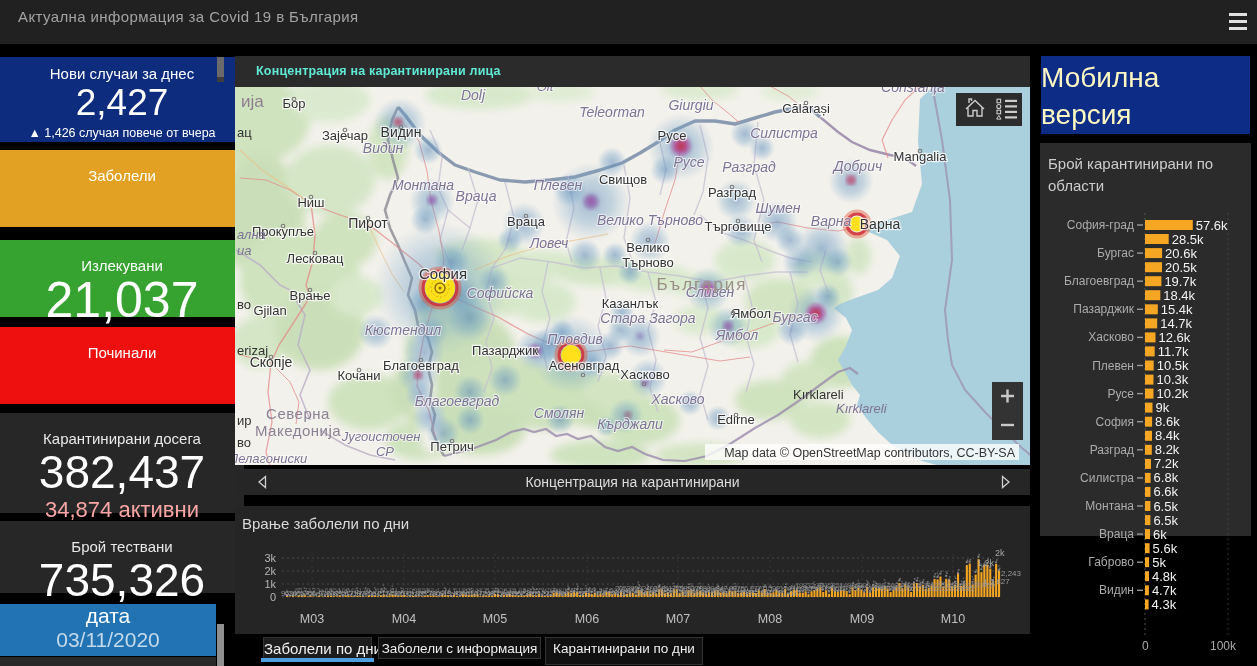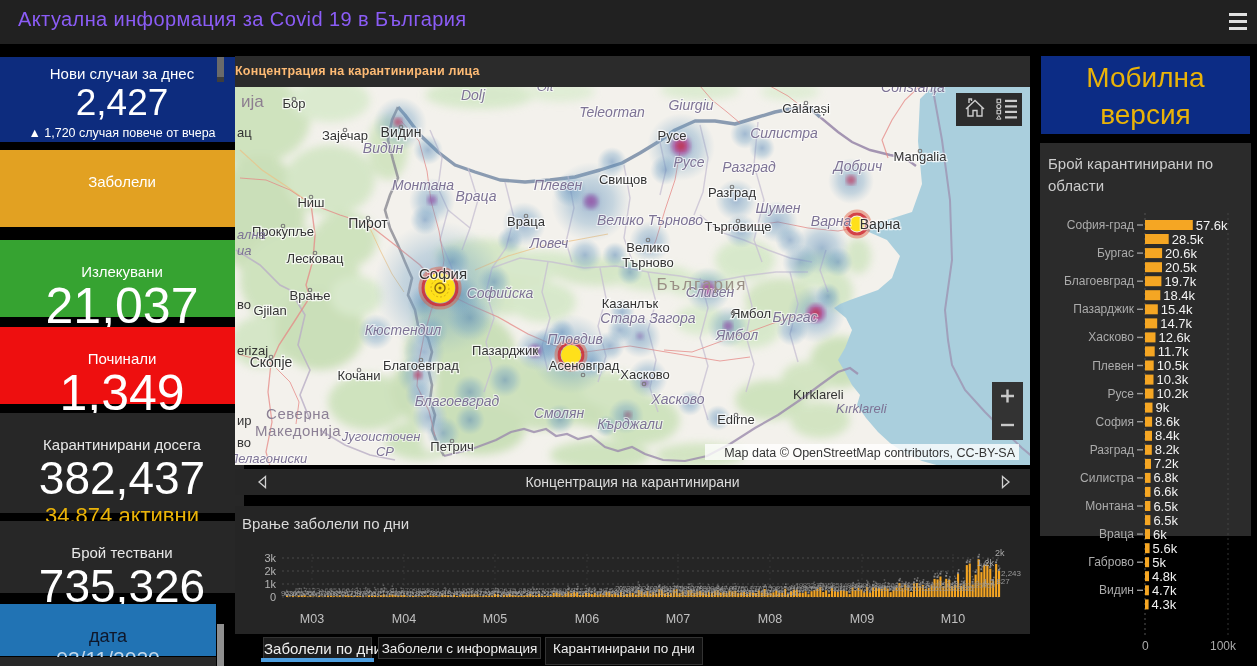--- a/index.html
+++ b/index.html
@@ -1,69 +1,68 @@
 <!DOCTYPE html>
 <html><head><meta charset="utf-8">
 <style>
 *{margin:0;padding:0;box-sizing:border-box}
 html,body{width:1257px;height:666px;background:#000;font-family:"Liberation Sans",sans-serif;overflow:hidden}
 .abs{position:absolute}
 #hdr{left:0;top:0;width:1257px;height:44px;background:#212121}
-#hdr .t{position:absolute;left:18px;top:8px;font-size:20px;color:#8b5cf6;letter-spacing:.4px}
+#hdr .t{position:absolute;left:18px;top:8px;font-size:15px;color:#a3a3a3;letter-spacing:.4px}
 .ham{position:absolute;right:10px;top:13px;width:18px;height:17px}
 .ham div{height:2.6px;background:#e0e0e0;margin-bottom:4.4px}
 .card{position:absolute;left:0;width:244px;text-align:center;color:#fff}
-.card .ti{font-size:15px;padding-top:23px}
+.card .ti{font-size:15px;padding-top:17px}
 .card .v{font-weight:400;letter-spacing:0px}
 .sb{position:absolute;background:#6a6a6a}
 .panel{position:absolute;background:#252525}
 </style></head><body>
 <div class="abs" id="hdr">
     <div class="t">Актуална информация за Covid 19 в България</div>
     <div class="ham">
       <div></div>
       <div></div>
       <div></div>
     </div>
   </div>
 <div class="card" style="top:57px;height:85px;background:#0d2c7e">
 <div class="ti" style="padding-top:8px">Нови случаи за днес</div>
 <div class="v" style="font-size:37px;line-height:42px">2,427</div>
-<div style="font-size:12.5px;margin-top:2px">▲ 1,720 случая повече от вчера</div>
+<div style="font-size:12.5px;margin-top:2px">▲ 1,426 случая повече от вчера</div>
   </div>
 <div class="card" style="top:150px;height:77px;background:#e2a122">
 <div class="ti">Заболели</div>
   </div>
 <div class="card" style="top:240px;height:77px;background:#36a331">
 <div class="ti">Излекувани</div>
 <div class="v" style="font-size:50px;line-height:53px">21,037</div>
   </div>
 <div class="card" style="top:327px;height:77px;background:#ee0f0f">
 <div class="ti">Починали</div>
-<div class="v" style="font-size:50px;line-height:53px">1,349</div>
   </div>
 <div class="card" style="top:413px;height:100px;background:#272727">
 <div class="ti" style="color:#e8e8e8">Карантинирани досега</div>
 <div class="v" style="font-size:46px;line-height:50px">382,437</div>
-<div style="font-size:22px;color:#eab308;line-height:26px">34,874 активни</div>
+<div style="font-size:22px;color:#fca5a5;line-height:26px">34,874 активни</div>
   </div>
 <div class="card" style="top:521px;height:72px;background:#272727">
 <div class="ti" style="color:#e8e8e8">Брой тествани</div>
 <div class="v" style="font-size:46px;line-height:50px">735,326</div>
   </div>
 <div class="card" style="top:604px;height:52px;width:216px;background:#2173b4">
-<div class="ti" style="color:#0f172a;font-size:18px;padding-top:22px">дата</div>
+<div class="ti" style="color:#ffffff;font-size:21px;padding-top:0">дата</div>
 <div style="font-size:21px;color:#c3d9ec;line-height:23px">03/11/2020</div>
   </div>
 <div class="card" style="top:657px;height:9px;width:216px;background:#282828"></div>
 <div class="sb" style="left:217px;top:57px;width:7px;height:20px"></div>
 <div class="sb" style="left:217px;top:77px;width:7px;height:5px;background:#3d3d3d"></div>
 <div class="sb" style="left:217px;top:624px;width:7px;height:42px;background:#8f8f8f"></div>
 <div class="panel" style="left:235px;top:56px;width:795px;height:31px;background:#2b2b2b">
-    <div style="position:absolute;left:0;top:8px;font-size:12.5px;font-weight:bold;color:#fdba74;letter-spacing:.2px">Концентрация на карантинирани лица</div>
+    <div style="position:absolute;left:21px;top:8px;font-size:12.5px;font-weight:bold;color:#5eead4;letter-spacing:.2px">Концентрация на карантинирани лица</div>
   </div>
 <svg class="abs" style="left:235px;top:87px" width="795" height="378" viewBox="0 0 795 378">
     <defs>
       <radialGradient id="hb">
         <stop offset="0%" stop-color="#4f80b5" stop-opacity=".5"></stop>
         <stop offset="55%" stop-color="#6d9ec4" stop-opacity=".34"></stop>
         <stop offset="100%" stop-color="#82aac8" stop-opacity="0"></stop>
       </radialGradient>
       <radialGradient id="hbm">
         <stop offset="0%" stop-color="#b0439a" stop-opacity=".8"></stop>
@@ -1271,21 +1270,21 @@
       <text x="742" y="60" font-size="9" fill="#aaa">1,2k</text>
       <text x="760" y="50" font-size="9" fill="#aaa">2k</text>
       <text x="766" y="70" font-size="8" fill="#999">2,243</text>
       <text x="748" y="78" font-size="8" fill="#999">1,5 827</text>
     </svg>
   </div>
 <div class="abs" style="left:263px;top:637px;width:109px;height:21px;background:#1d1d1d;border:1px solid #333;border-bottom:none;color:#efefef;font-size:15px;white-space:nowrap;overflow:visible;text-align:center;line-height:21px">Заболели по дни</div>
 <div class="abs" style="left:261px;top:658px;width:113px;height:4px;background:#4e9fe0"></div>
 <div class="abs" style="left:378px;top:637px;width:163px;height:22px;background:#111;border:1px solid #333;color:#efefef;font-size:13.5px;white-space:nowrap;text-align:center;line-height:21px">Заболели с информация</div>
 <div class="abs" style="left:545px;top:637px;width:158px;height:28px;background:#111;border:1px solid #333;color:#efefef;font-size:13.5px;white-space:nowrap;text-align:center;line-height:21px">Карантинирани по дни</div>
-<div class="abs" style="left:1041px;top:56px;width:209px;height:78px;background:#0c2c85;color:#eab308;text-align:center;font-size:28px;line-height:37px;padding-top:3px">Мобилна<br>версия</div>
+<div class="abs" style="left:1041px;top:56px;width:209px;height:78px;background:#0c2c85;color:#fef9c3;text-align:left;font-size:28px;line-height:37px;padding-top:3px">Мобилна<br>версия</div>
 <div class="abs" style="left:1040px;top:143px;width:211px;height:393px;background:#2b2b2b">
 <div style="position:absolute;left:8px;top:10px;font-size:15px;line-height:22px;color:#cccccc">Брой карантинирани по области</div>
 <svg style="position:absolute;left:0;top:0" width="211" height="523" viewBox="0 0 211 523">
       <line x1="105" y1="70" x2="105" y2="495" stroke="#555" stroke-width="1" stroke-dasharray="2,3"></line>
       <line x1="188" y1="70" x2="188" y2="495" stroke="#555" stroke-width="1" stroke-dasharray="2,3" opacity=".6"></line>
       <text x="94" y="86.0" font-size="12" fill="#ababab" text-anchor="end">София-град</text>
       <line x1="97" y1="82.0" x2="103" y2="82.0" stroke="#9a9a9a" stroke-width="1.4"></line>
       <rect x="105" y="77.0" width="47.8" height="10" fill="#f5a623"></rect>
       <text x="155.8" y="86.5" font-size="13" fill="#f2f2f2">57.6k</text>
       <rect x="105" y="91.0" width="23.7" height="10" fill="#f5a623"></rect>

